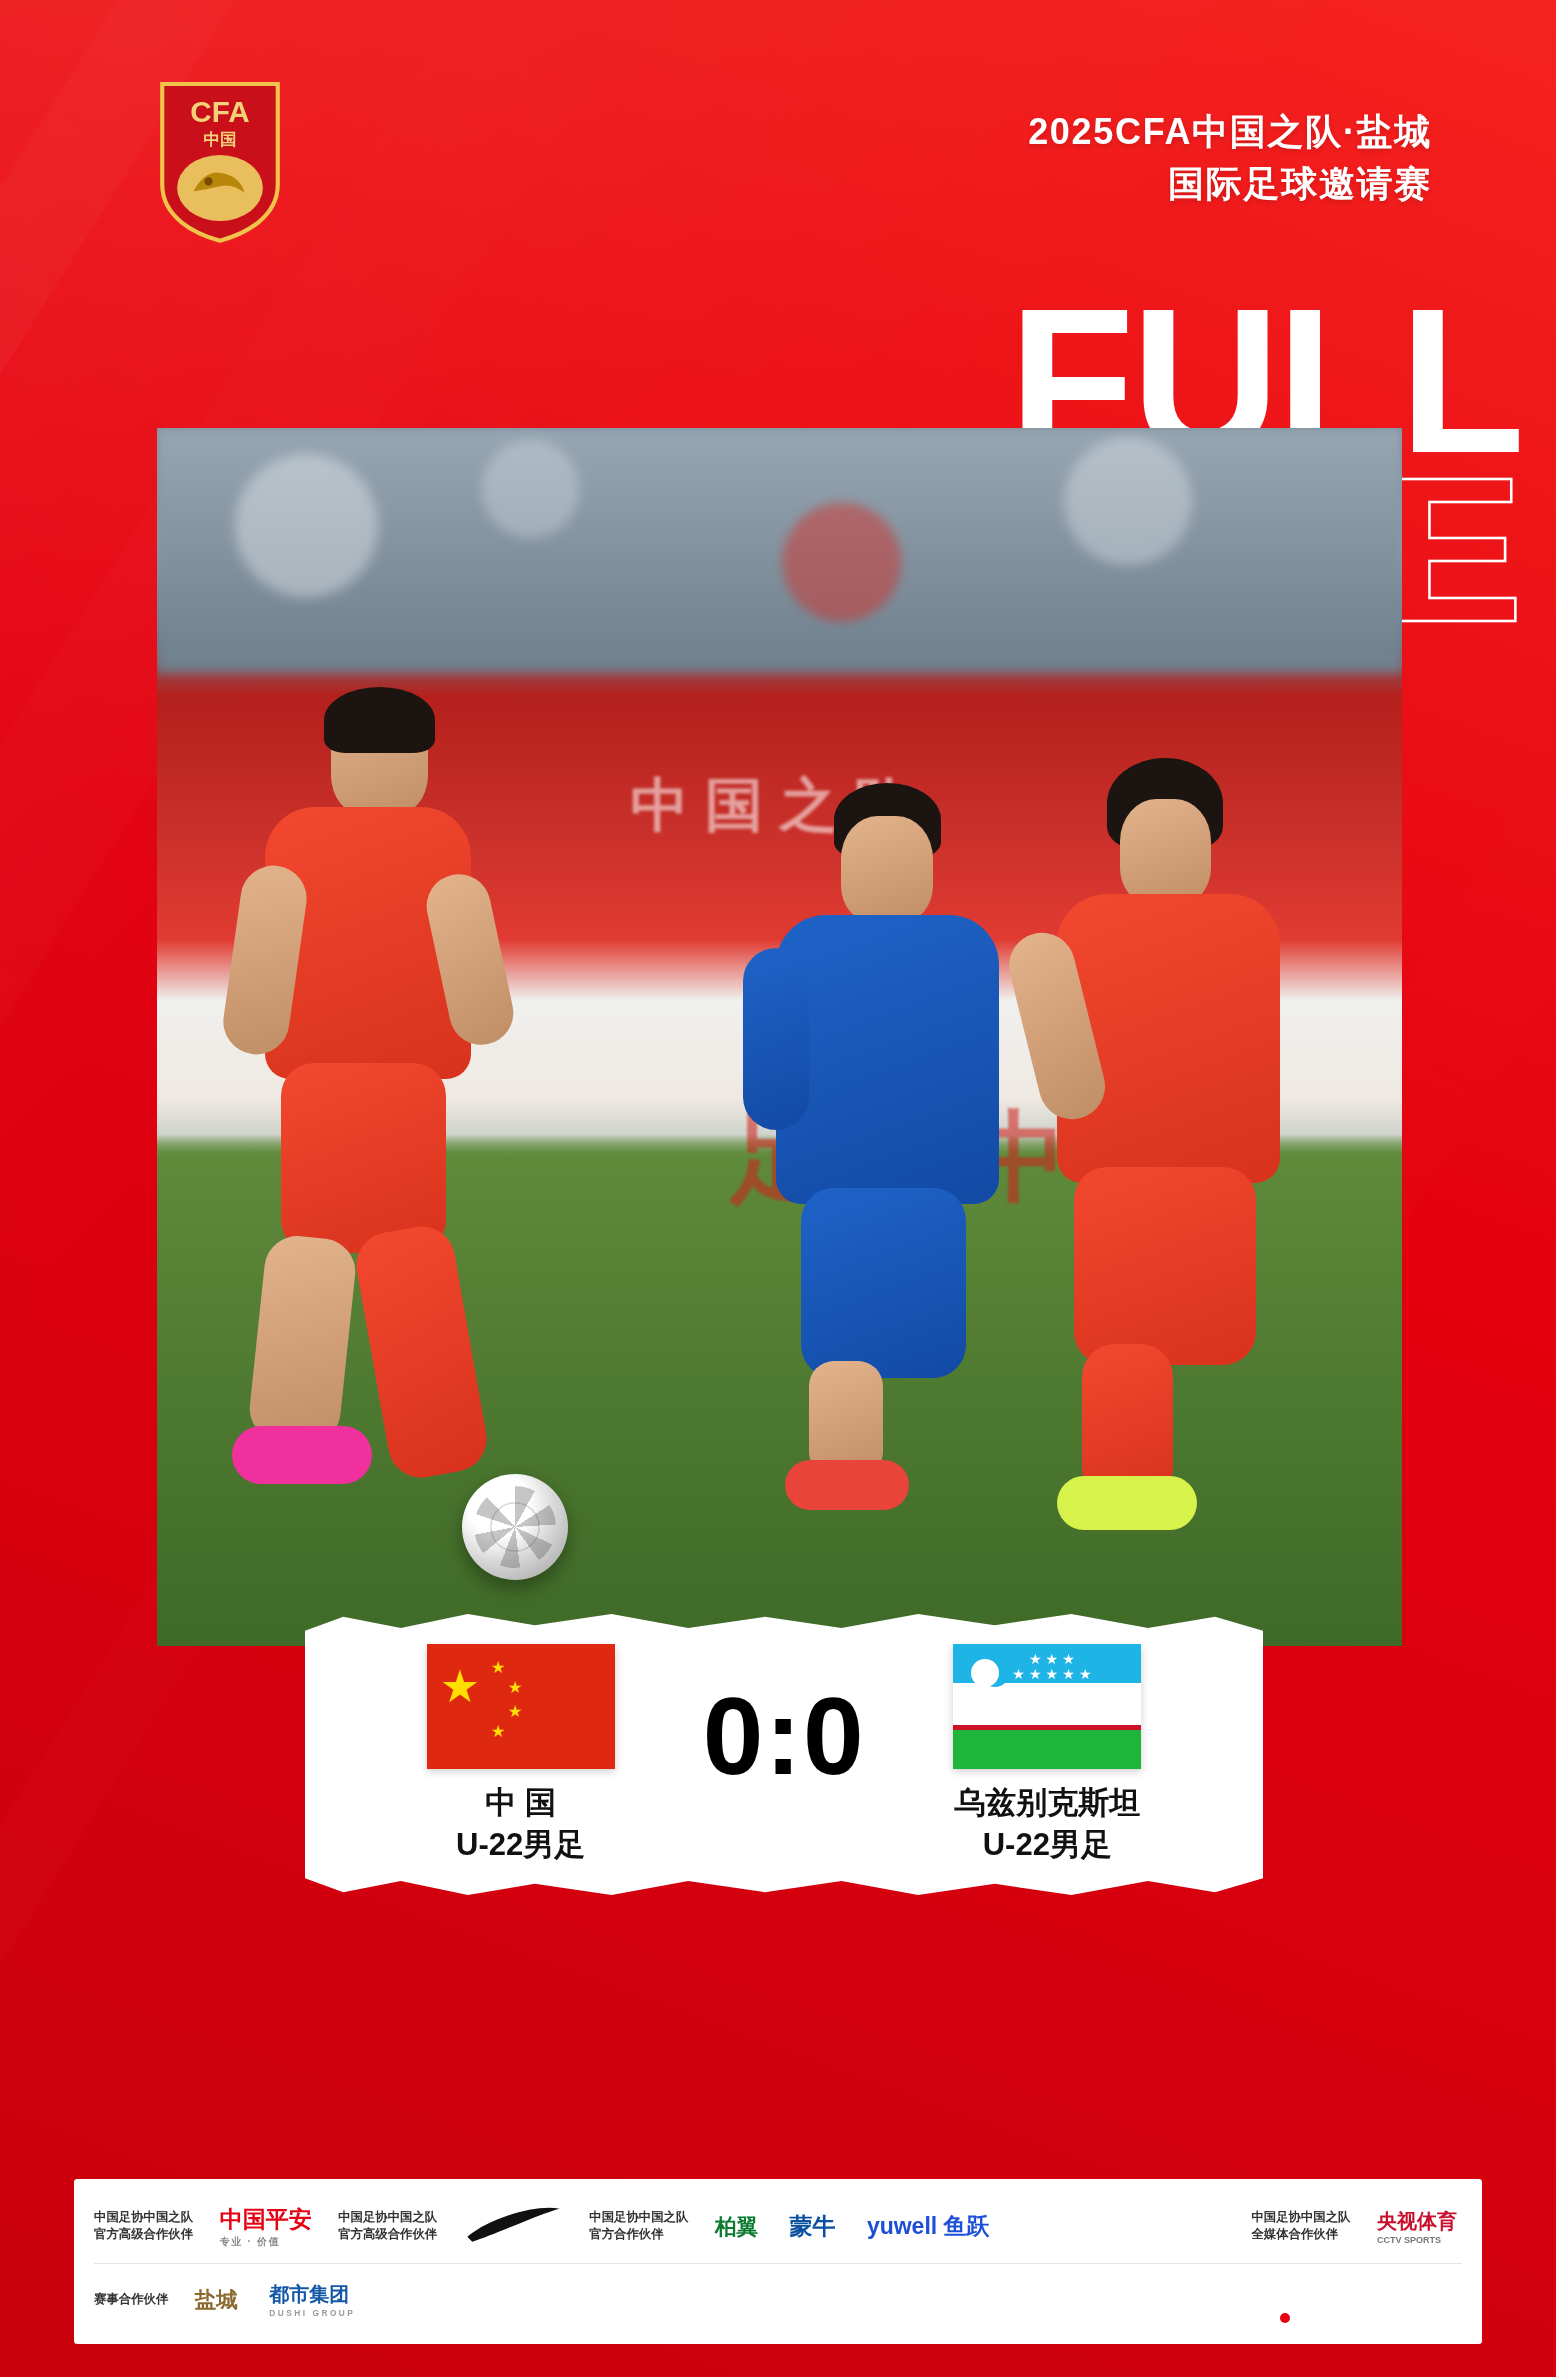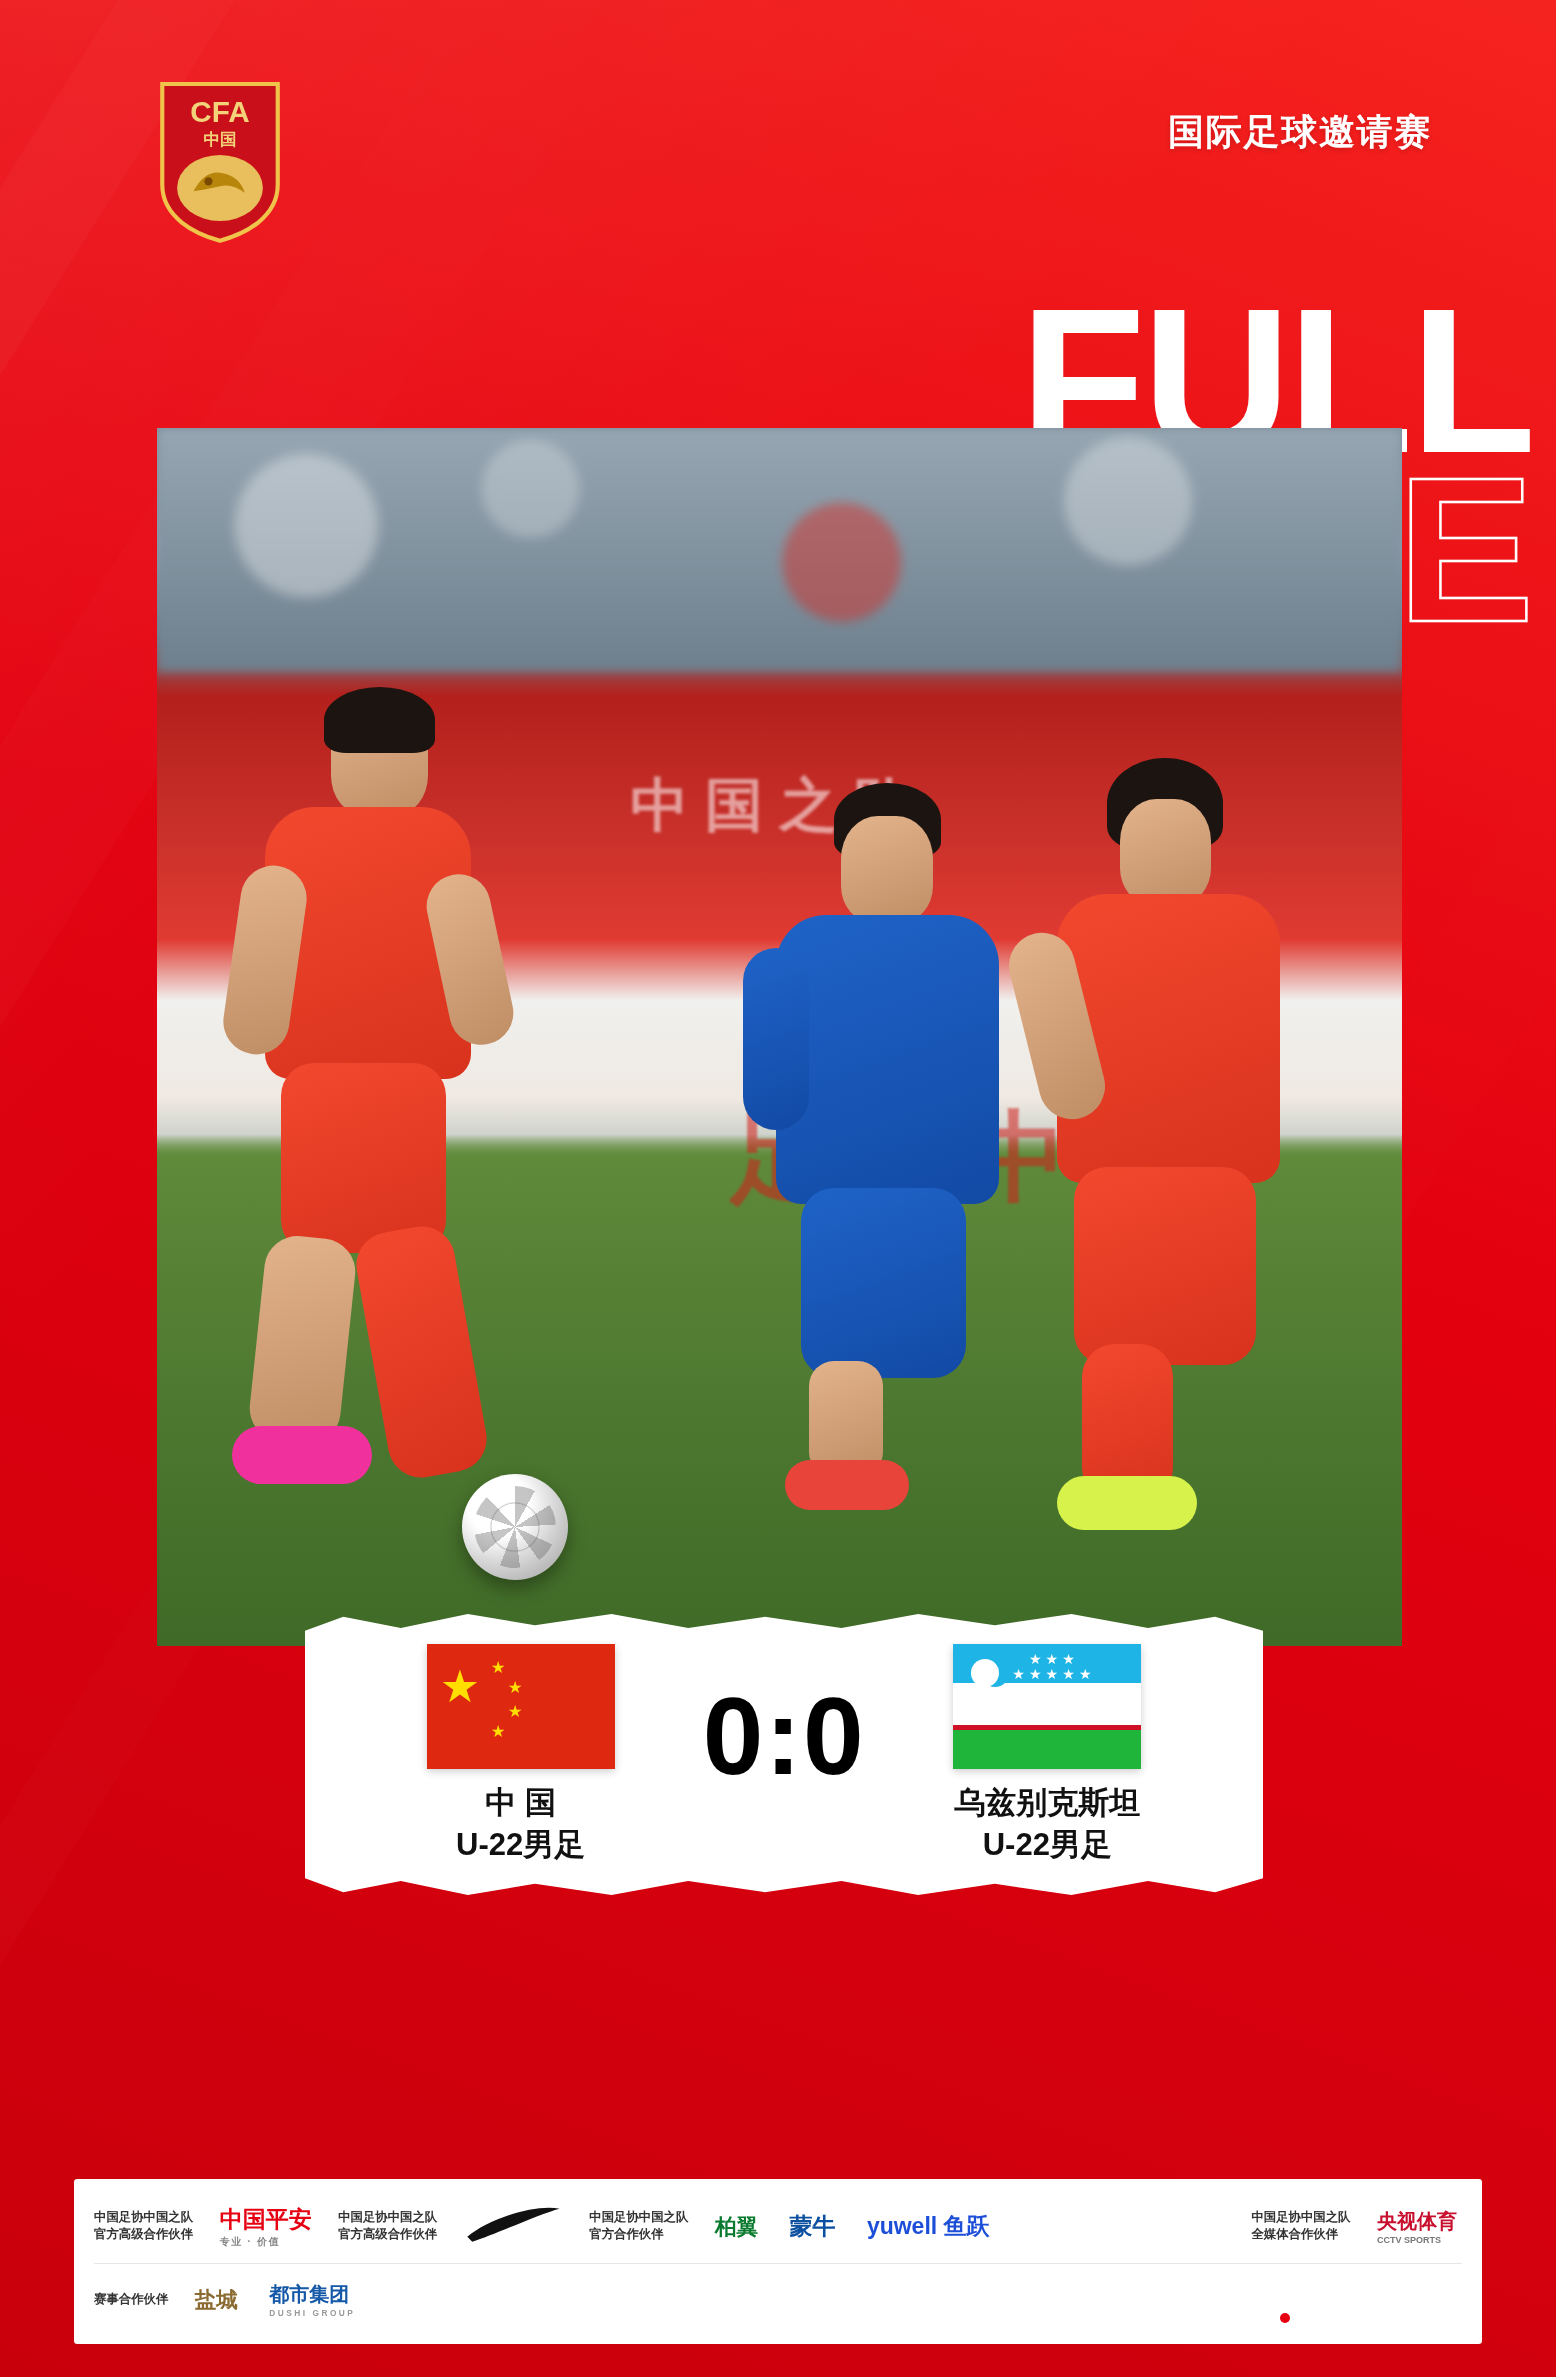--- a/index.html
+++ b/index.html
@@ -45,21 +45,21 @@
     font-weight: 700;
     line-height: 1.45;
     letter-spacing: 1.7px;
     text-shadow: 0 1.7px 5px rgba(0,0,0,0.15);
   }
   .event-title div { white-space: nowrap; }
 
   
   .fulltime {
     position: absolute;
-    right: 15px; top: 297px;
+    right: 26px; top: 297px;
     text-align: right;
     line-height: 0.82;
     pointer-events: none;
   }
   .ft-full {
     font-size: 206px;
     font-weight: 800;
     color: #ffffff;
     letter-spacing: -3.3px;
     font-family: "Liberation Sans", sans-serif;
@@ -305,20 +305,21 @@
       <rect x="22" y="18" width="116" height="46" fill="#c9101a"></rect>
       <text x="80" y="52" font-family="Liberation Sans, sans-serif" font-size="36" font-weight="800" fill="#f3d27a" text-anchor="middle">CFA</text>
       <text x="80" y="80" font-family="Liberation Sans, sans-serif" font-size="20" font-weight="700" fill="#f3d27a" text-anchor="middle">中国</text>
       <ellipse cx="80" cy="132" rx="52" ry="40" fill="#e8bf5c"></ellipse>
       <path d="M48 136 q14 -26 34 -22 q22 4 28 24 q-16 -12 -30 -8 q-18 4 -32 6 z" fill="#b8860b"></path>
       <circle cx="66" cy="124" r="5" fill="#7a4a00"></circle>
     </svg>
   </div>
 
   <div class="event-title">
+    <div>2025CFA中国之队·盐城</div>
     <div>国际足球邀请赛</div>
   </div>
 
   <div class="fulltime">
     <span class="ft-full">FULL</span>
     <span class="ft-time">TIME</span>
   </div>
 
   <div class="photo-wrap">
     <div class="photo">

